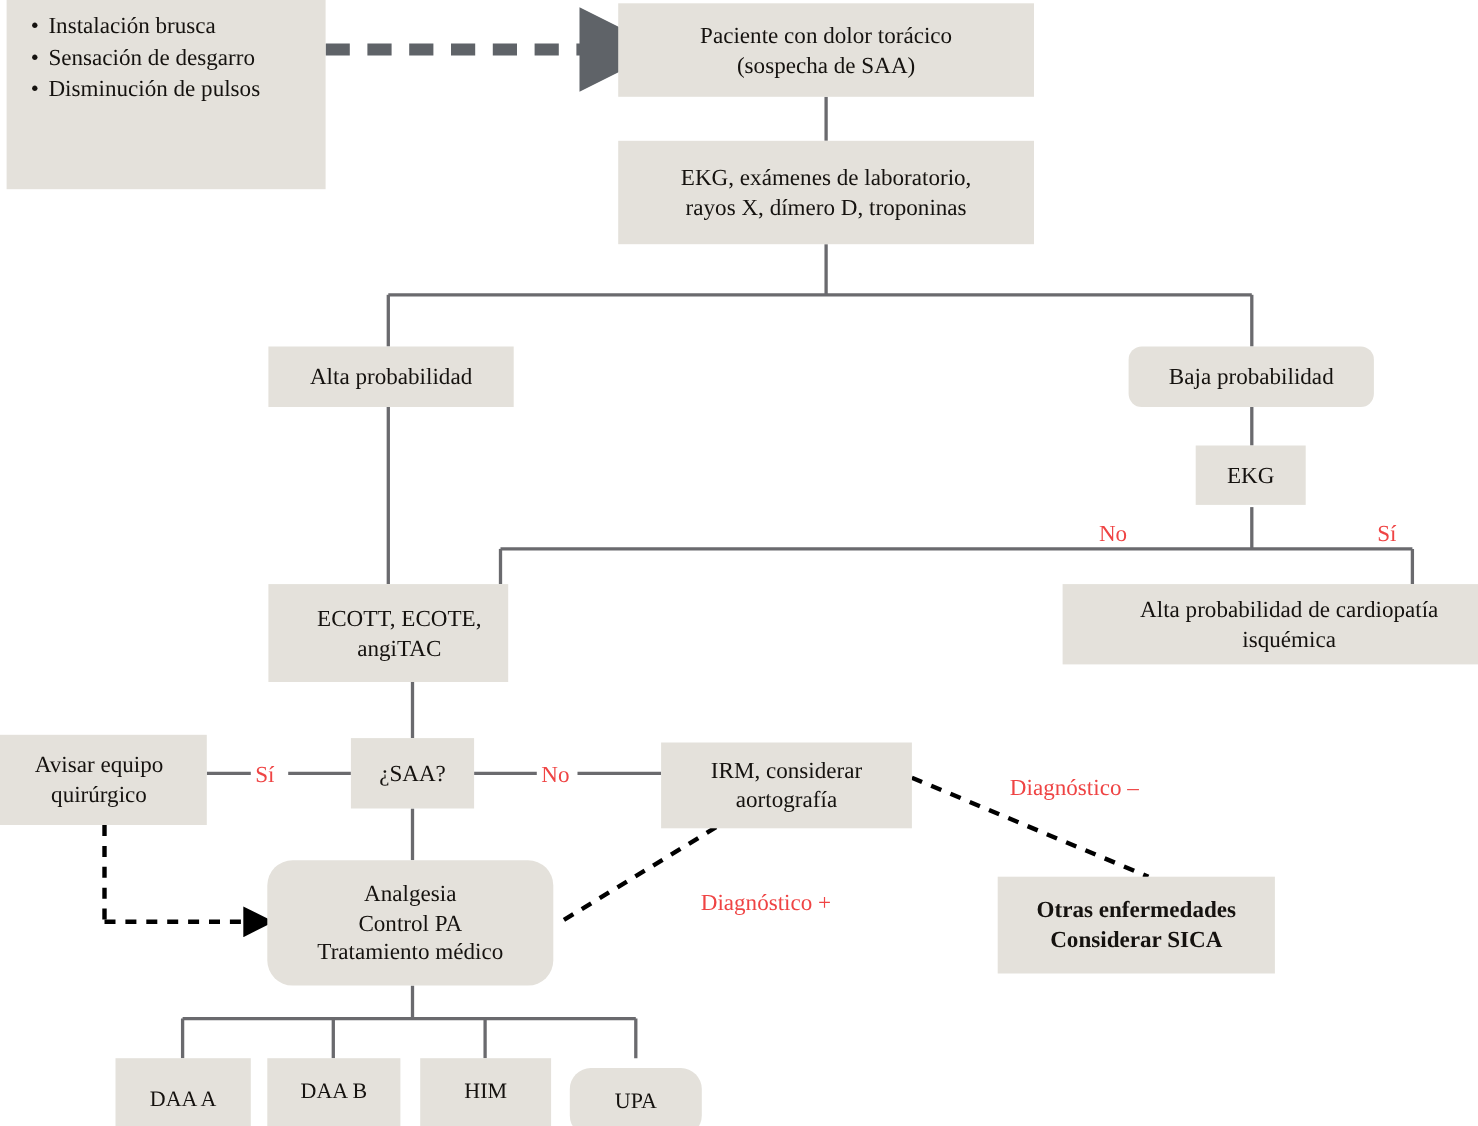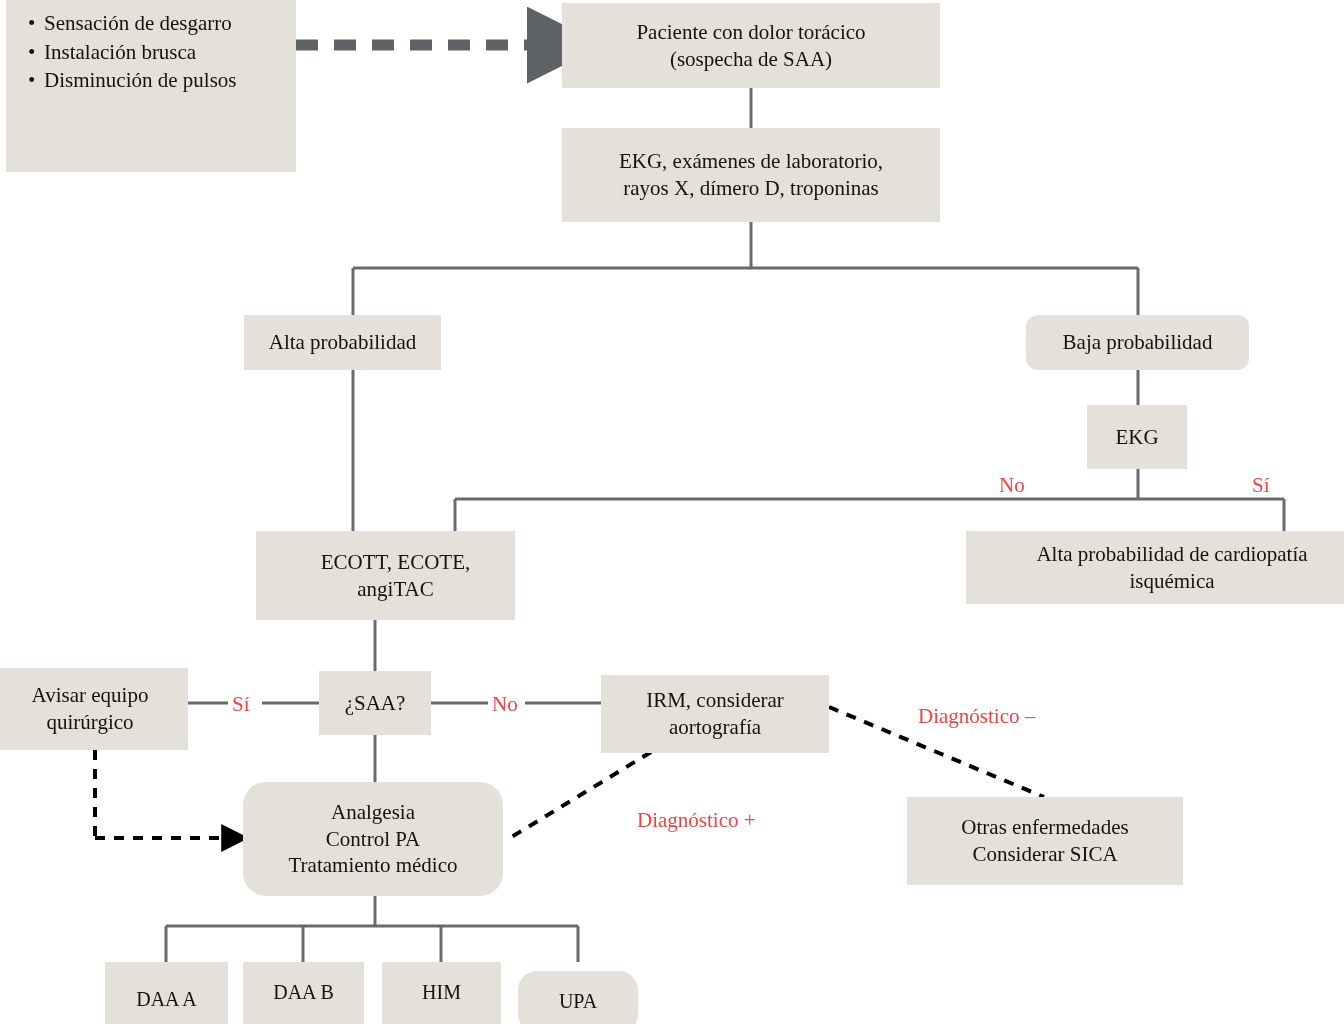--- a/index.html
+++ b/index.html
@@ -144,57 +144,57 @@
     </g>
     <line x1="95" y1="838" x2="226" y2="838" stroke="#000000" stroke-width="4" fill="none" stroke-dasharray="10 9" marker-end="url(#thinhead)"></line>
 
     <line x1="651" y1="752" x2="505" y2="841" stroke="#000000" stroke-width="4" fill="none" stroke-dasharray="10 9"></line>
 
     <line x1="829" y1="707" x2="1044" y2="797" stroke="#000000" stroke-width="4" fill="none" stroke-dasharray="10 9"></line>
   </svg>
 
   <div class="bullets" style="left:6px; top:0px; width:290px; height:172px;">
     <ul>
+      <li>Instalación brusca</li>
       <li>Sensación de desgarro</li>
-      <li>Instalación brusca</li>
       <li>Disminución de pulsos</li>
     </ul>
   </div>
 
   <div class="node" style="left:562px; top:3px; width:378px; height:85px;">Paciente con dolor torácico
 (sospecha de SAA)</div>
 
   <div class="node" style="left:562px; top:128px; width:378px; height:94px;">EKG, exámenes de laboratorio,
 rayos X, dímero D, troponinas</div>
 
-  <div class="node" style="left:244px; top:315px; width:197px; height:55px;">Alta probabilidad</div>
+  <div class="node" style="left:244px; top:315px; width:223px; height:55px;">Alta probabilidad</div>
 
   <div class="node" style="left:1026px; top:315px; width:223px; height:55px;border-radius:12px;">Baja probabilidad</div>
 
-  <div class="node" style="left:1087px; top:405px; width:100px; height:64px;">EKG</div>
+  <div class="node" style="left:1087px; top:405px; width:100px; height:54px;">EKG</div>
 
   <div class="node" style="left:932px; top:531px; width:412px; height:73px;margin-left:34px;">Alta probabilidad de cardiopatía
 isquémica</div>
 
-  <div class="node" style="left:256px; top:531px; width:259px; height:89px;padding-left:28px;">ECOTT, ECOTE,
+  <div class="node" style="left:244px; top:531px; width:218px; height:89px;padding-left:28px;">ECOTT, ECOTE,
 angiTAC</div>
 
   <div class="node" style="left:319px; top:671px; width:112px; height:64px;">¿SAA?</div>
 
   <div class="node" style="left:-8px; top:668px; width:196px; height:82px;">Avisar equipo
 quirúrgico</div>
 
   <div class="node" style="left:601px; top:675px; width:228px; height:78px;">IRM, considerar
 aortografía</div>
 
   <div class="node" style="left:243px; top:782px; width:260px; height:114px;border-radius:23px;">Analgesia
 Control PA
 Tratamiento médico</div>
 
-  <div class="node" style="left:907px; top:797px; width:276px; height:88px;">Otras enfermedades
+  <div class="node" style="left:907px; top:797px; width:252px; height:88px;font-weight:bold;">Otras enfermedades
 Considerar SICA</div>
 
   <div class="node small" style="left:105px; top:962px; width:123px; height:76px;">DAA A</div>
 
   <div class="node small" style="left:382px; top:962px; width:119px; height:62px;">HIM</div>
 
   <div class="node small" style="left:243px; top:962px; width:121px; height:62px;">DAA B</div>
 
   <div class="node small" style="left:518px; top:971px; width:120px; height:62px;border-radius:19px;">UPA</div>
 

